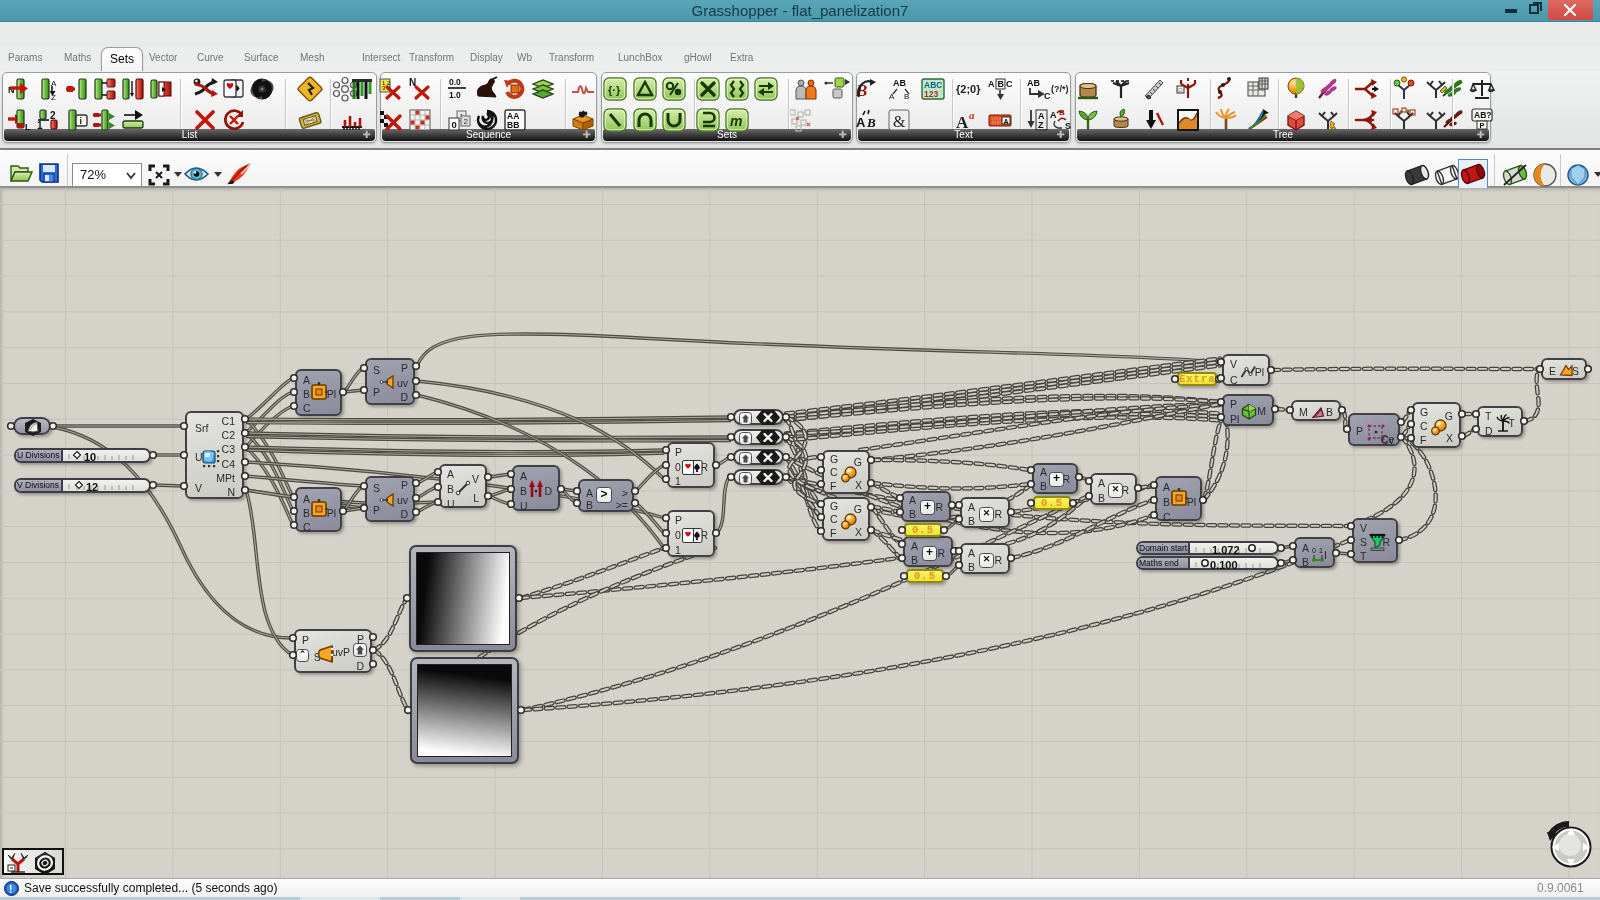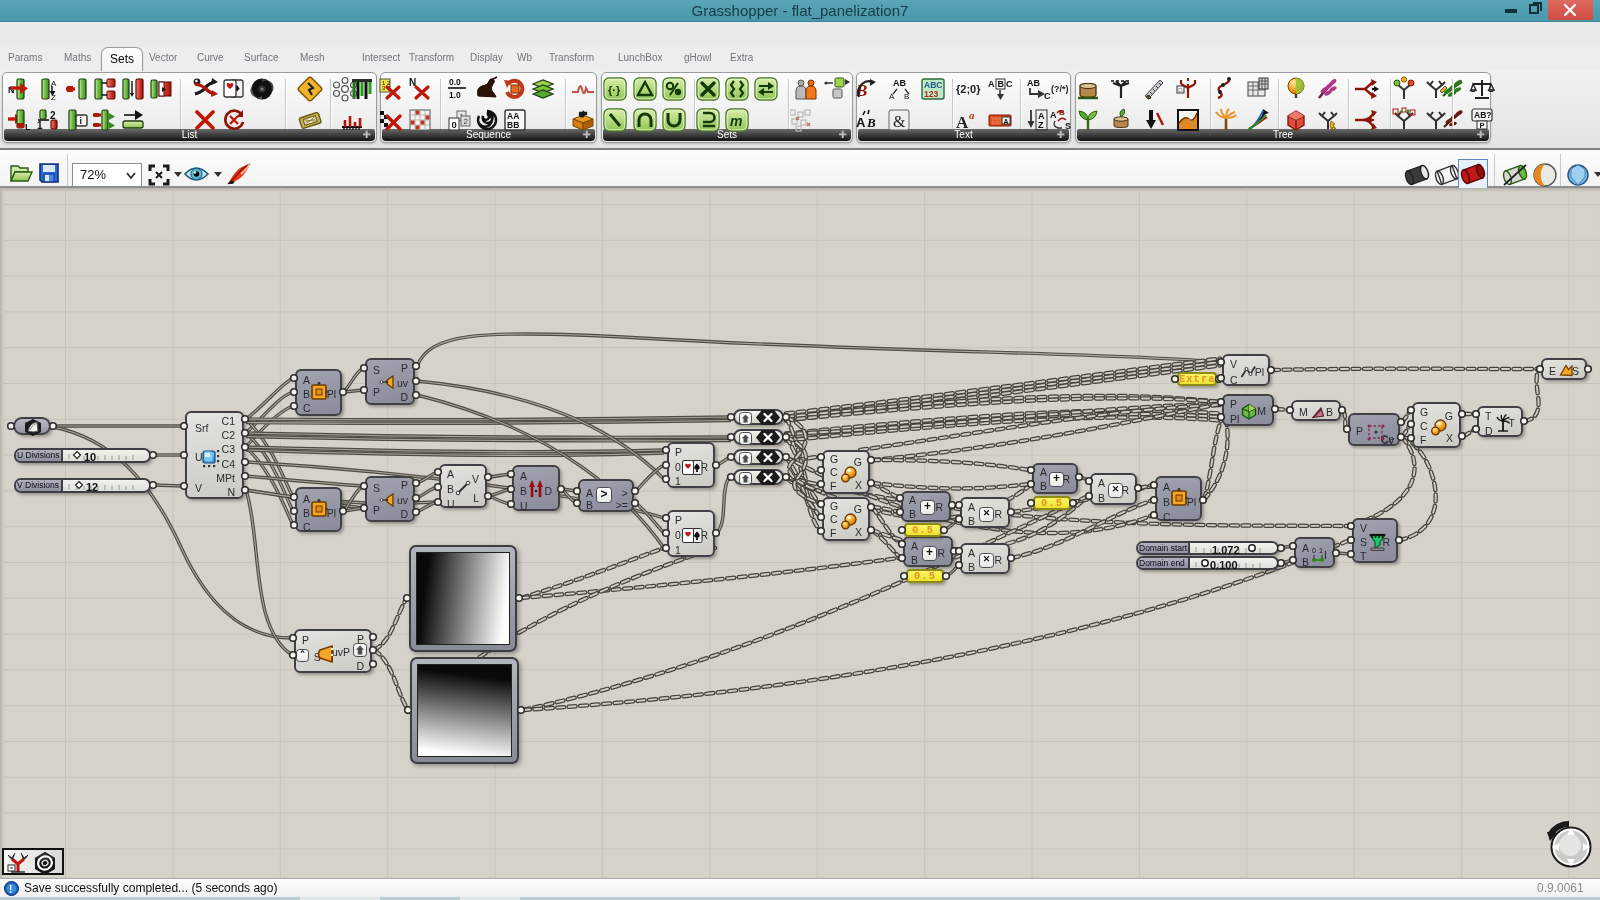--- a/index.html
+++ b/index.html
@@ -1548,21 +1548,21 @@
               <path d="M49 6v4"></path>
               <path d="M56 5v5"></path>
               <path d="M63 6v4"></path>
               <path d="M70 5v5"></path>
             </g>
             <circle cx="62" cy="5" r="3.2" fill="#fff" stroke="#222" stroke-width="1.5"></circle>
           </svg>
           <div class="sval" style="left:74px;top:1px">1.072</div>
         </div>
         <div class="slider" style="left:1136px;top:368px;width:143px;height:14px">
-          <div class="slab" style="width:52px">Domain end</div>
+          <div class="slab" style="width:52px">Maths end</div>
           <svg class="abs" style="left:52px;top:0" width="87" height="10">
             <g stroke="#9a9a94">
               <path d="M6 4v5"></path>
               <path d="M14 5v5"></path>
               <path d="M21 6v4"></path>
               <path d="M28 5v5"></path>
               <path d="M35 6v4"></path>
               <path d="M42 5v5"></path>
               <path d="M49 6v4"></path>
               <path d="M56 5v5"></path>

